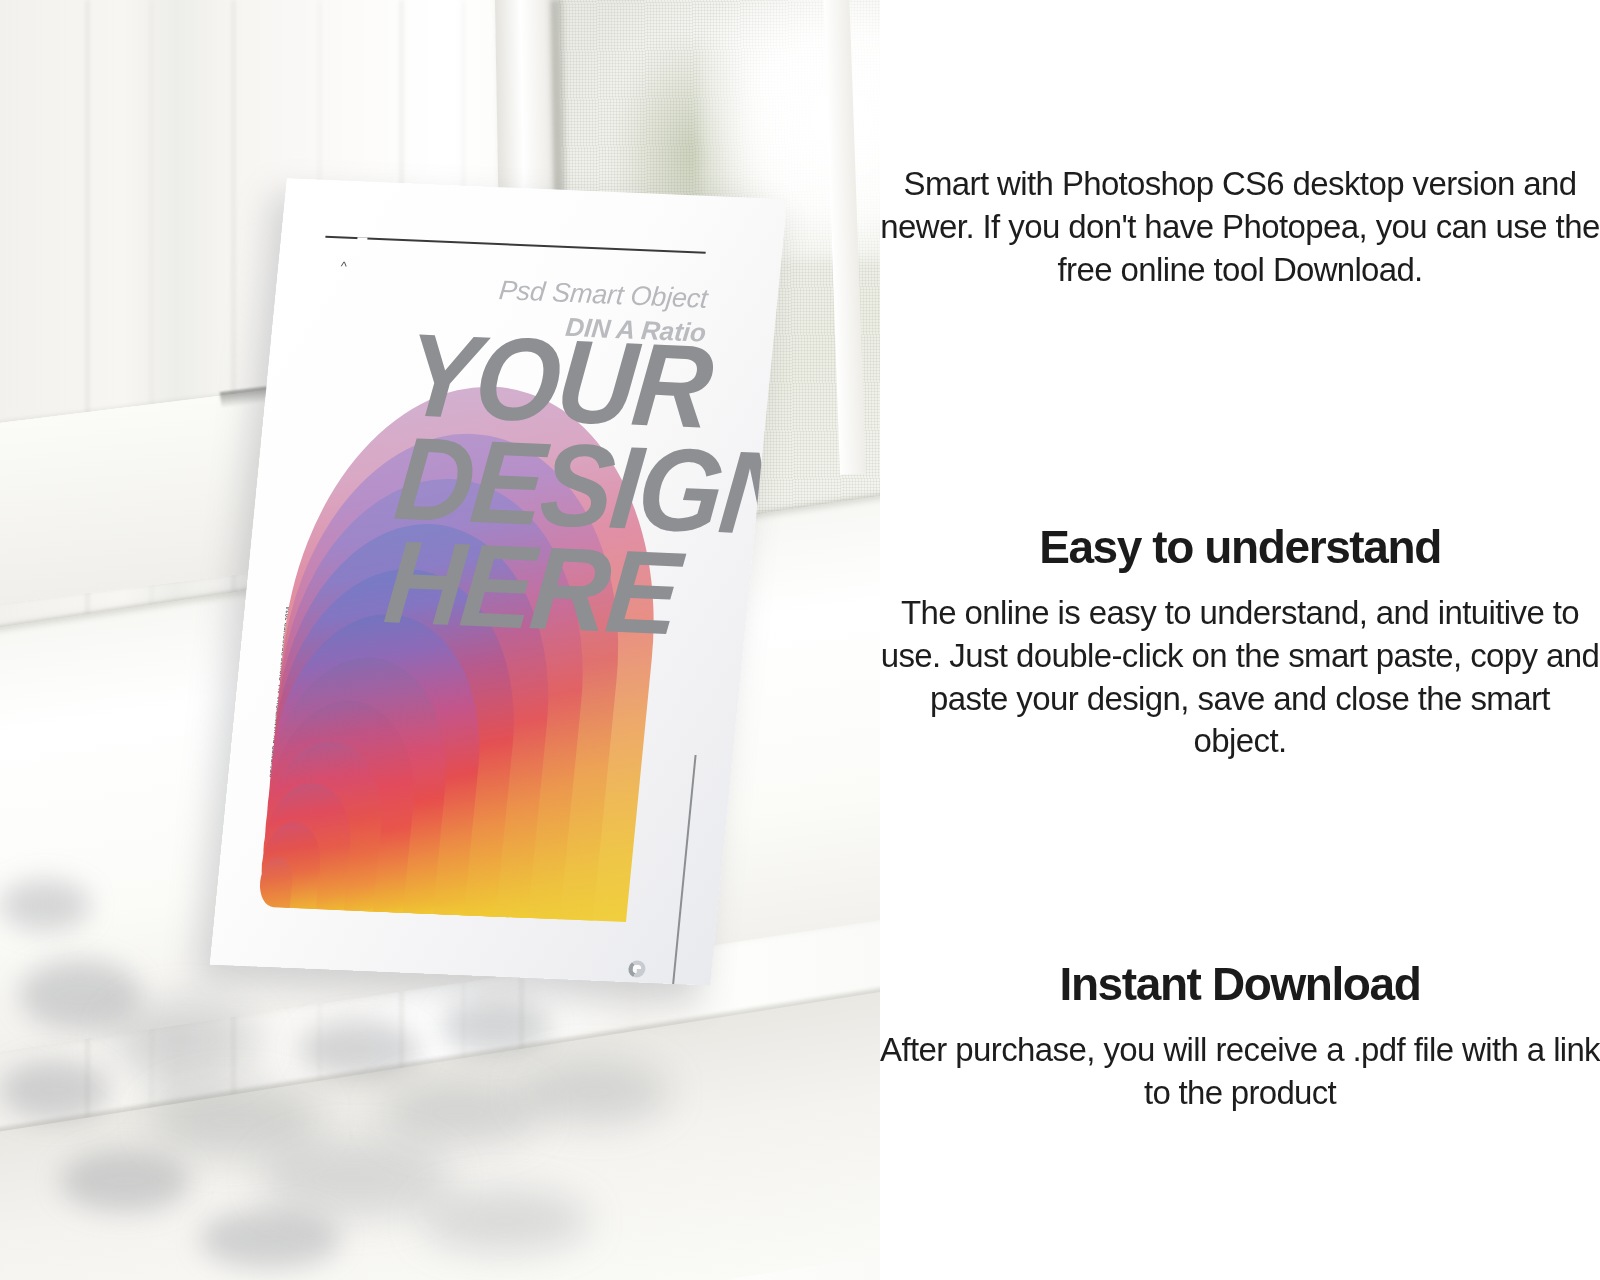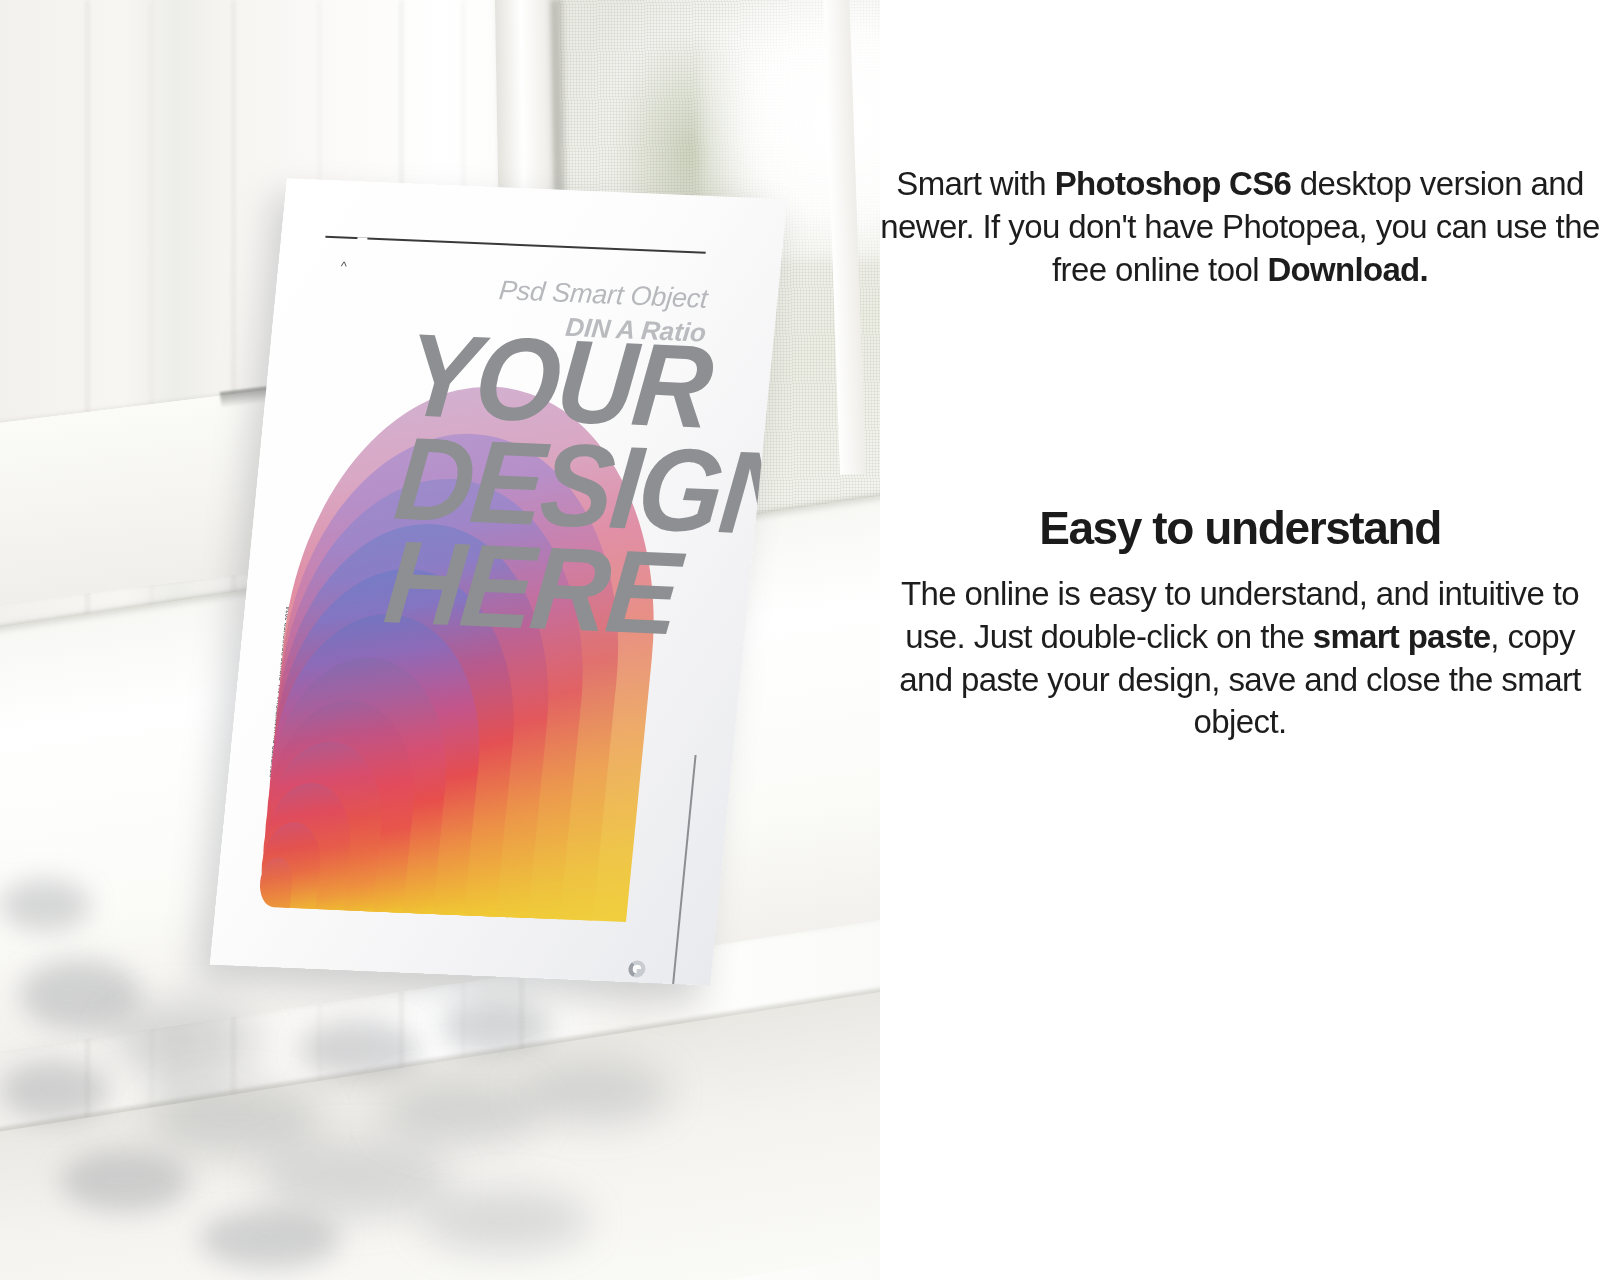--- a/index.html
+++ b/index.html
@@ -205,24 +205,24 @@
   .block{ position:absolute; left:0; width:720px; text-align:center; }
   .h{
     font-weight:700; font-size:46px; line-height:1.06;
     color:#1b1b1b; letter-spacing:-1.4px;
   }
   .p{
     font-weight:400; font-size:33px; line-height:1.30;
     color:#1d1d1d; letter-spacing:-.6px;
     margin-top:20px;
   }
-  .p b{ font-weight:700; letter-spacing:-.7px;margin-top:39px; }
+  .p b{ font-weight:400; letter-spacing:-.7px;margin-top:39px; }
 
   .b1{ top:143px; }
-  .b2{ top:504px; }
+  .b2{ top:523px; }
   .b3{ top:960px; }
 </style>
 </head>
 <body>
 
 <div class="scene">
 
   <div class="wall"></div>
 
   <div class="fold f1"></div>
@@ -306,14 +306,18 @@
 
   <div class="block b1">
     <div class="p"><span>Smart with </span><b>Photoshop CS6</b><span> desktop version and newer. If you don't have Photopea, you can use the free online tool </span><b>Download.</b></div>
   </div>
 
   <div class="block b2">
     <div class="h">Easy to understand</div>
     <div class="p"><span>The online is easy to understand, and intuitive to use. Just double-click on the </span><b>smart paste</b><span>, copy and paste your design, save and close the smart object.</span></div>
   </div>
 
+  <div class="block b3">
+    <div class="h">Instant Download</div>
+    <div class="p"><span>After purchase, you will receive a .pdf file with a </span><b>link to the product</b></div>
+  </div>
 
 </div>
 
 </body></html>

